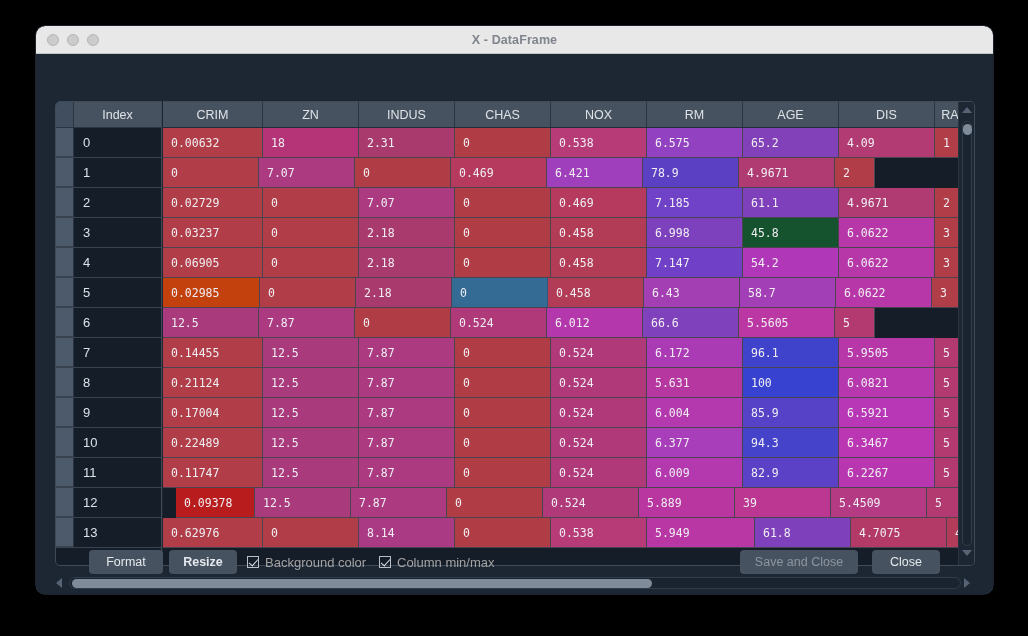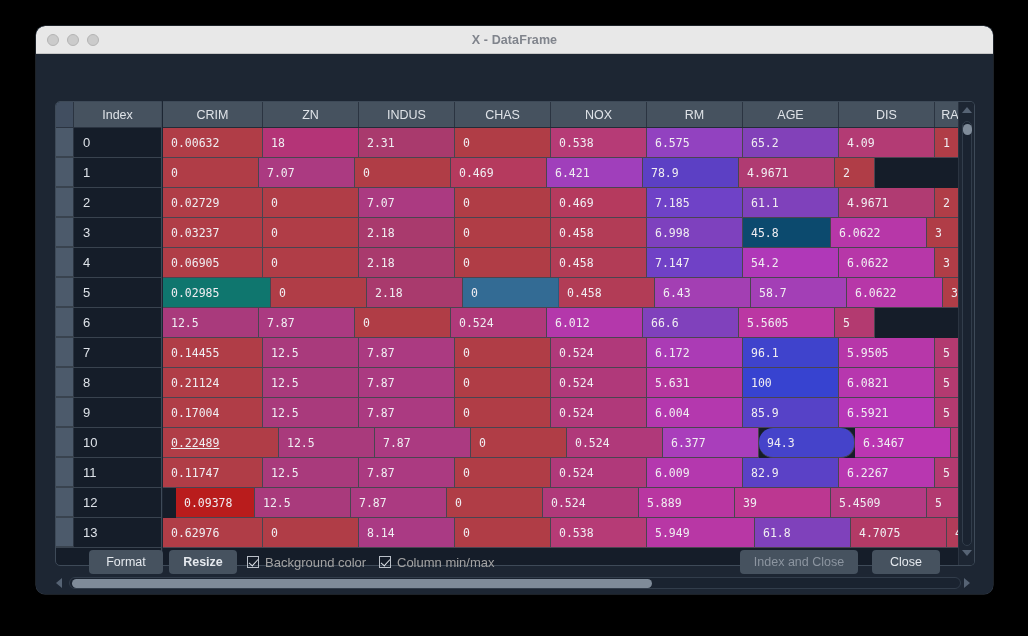--- a/index.html
+++ b/index.html
@@ -435,37 +435,37 @@
                 <div class="cell" style="width: 96px; background: rgb(176, 59, 114);">4.9671</div>
                 <div class="cell" style="width: 40px; background: rgb(176, 61, 71);">2</div>
               </div>
               <div class="data-row">
                 <div class="cell" style="width: 100px; background: rgb(176, 61, 71);">0.03237</div>
                 <div class="cell" style="width: 96px; background: rgb(176, 61, 71);">0</div>
                 <div class="cell" style="width: 96px; background: rgb(169, 58, 109);">2.18</div>
                 <div class="cell" style="width: 96px; background: rgb(176, 61, 70);">0</div>
                 <div class="cell" style="width: 96px; background: rgb(178, 60, 86);">0.458</div>
                 <div class="cell" style="width: 96px; background: rgb(126, 65, 190);">6.998</div>
-                <div class="cell" style="width: 88px; background: #0c4a6e;">45.8</div>
+                <div class="cell" style="width: 96px; background: #14532d;">45.8</div>
                 <div class="cell" style="width: 96px; background: rgb(183, 55, 168);">6.0622</div>
                 <div class="cell" style="width: 40px; background: rgb(176, 61, 71);">3</div>
               </div>
               <div class="data-row">
                 <div class="cell" style="width: 100px; background: rgb(176, 61, 71);">0.06905</div>
                 <div class="cell" style="width: 96px; background: rgb(176, 61, 71);">0</div>
                 <div class="cell" style="width: 96px; background: rgb(169, 58, 109);">2.18</div>
                 <div class="cell" style="width: 96px; background: rgb(176, 61, 70);">0</div>
                 <div class="cell" style="width: 96px; background: rgb(178, 60, 86);">0.458</div>
                 <div class="cell" style="width: 96px; background: rgb(112, 65, 198);">7.147</div>
                 <div class="cell" style="width: 96px; background: rgb(176, 56, 184);">54.2</div>
                 <div class="cell" style="width: 96px; background: rgb(183, 55, 168);">6.0622</div>
                 <div class="cell" style="width: 40px; background: rgb(176, 61, 71);">3</div>
               </div>
               <div class="data-row">
-                <div class="cell" style="width: 108px; background: #0f766e;">0.02985</div>
+                <div class="cell" style="width: 97px; background: #c2410c;">0.02985</div>
                 <div class="cell" style="width: 96px; background: rgb(176, 61, 71);">0</div>
                 <div class="cell" style="width: 96px; background: rgb(169, 58, 109);">2.18</div>
                 <div class="cell selected" style="width: 96px; background: rgb(51, 107, 148);">0</div>
                 <div class="cell" style="width: 96px; background: rgb(178, 60, 86);">0.458</div>
                 <div class="cell" style="width: 96px; background: rgb(163, 63, 179);">6.43</div>
                 <div class="cell" style="width: 96px; background: rgb(163, 63, 182);">58.7</div>
                 <div class="cell" style="width: 96px; background: rgb(183, 55, 168);">6.0622</div>
                 <div class="cell" style="width: 40px; background: rgb(176, 61, 71);">3</div>
               </div>
               <div class="data-row">
@@ -505,27 +505,27 @@
                 <div class="cell" style="width: 96px; background: rgb(169, 58, 124);">12.5</div>
                 <div class="cell" style="width: 96px; background: rgb(171, 58, 129);">7.87</div>
                 <div class="cell" style="width: 96px; background: rgb(176, 61, 70);">0</div>
                 <div class="cell" style="width: 96px; background: rgb(176, 57, 122);">0.524</div>
                 <div class="cell" style="width: 96px; background: rgb(180, 56, 174);">6.004</div>
                 <div class="cell" style="width: 96px; background: rgb(86, 66, 199);">85.9</div>
                 <div class="cell" style="width: 96px; background: rgb(183, 55, 183);">6.5921</div>
                 <div class="cell" style="width: 40px; background: rgb(179, 58, 112);">5</div>
               </div>
               <div class="data-row">
-                <div class="cell" style="width: 116px; background: rgb(176, 61, 71); text-decoration: underline;">0.22489</div>
+                <div class="cell" style="width: 100px; background: rgb(176, 61, 71);">0.22489</div>
                 <div class="cell" style="width: 96px; background: rgb(169, 58, 124);">12.5</div>
                 <div class="cell" style="width: 96px; background: rgb(171, 58, 129);">7.87</div>
                 <div class="cell" style="width: 96px; background: rgb(176, 61, 70);">0</div>
                 <div class="cell" style="width: 96px; background: rgb(176, 57, 122);">0.524</div>
                 <div class="cell" style="width: 96px; background: rgb(169, 62, 187);">6.377</div>
-                <div class="cell" style="width: 96px; background: rgb(69, 67, 202); border-radius: 14px;">94.3</div>
+                <div class="cell" style="width: 96px; background: rgb(69, 67, 202);">94.3</div>
                 <div class="cell" style="width: 96px; background: rgb(187, 54, 178);">6.3467</div>
                 <div class="cell" style="width: 40px; background: rgb(179, 58, 112);">5</div>
               </div>
               <div class="data-row">
                 <div class="cell" style="width: 100px; background: rgb(176, 61, 71);">0.11747</div>
                 <div class="cell" style="width: 96px; background: rgb(169, 58, 124);">12.5</div>
                 <div class="cell" style="width: 96px; background: rgb(171, 58, 129);">7.87</div>
                 <div class="cell" style="width: 96px; background: rgb(176, 61, 70);">0</div>
                 <div class="cell" style="width: 96px; background: rgb(176, 57, 122);">0.524</div>
                 <div class="cell" style="width: 96px; background: rgb(180, 56, 174);">6.009</div>
@@ -588,18 +588,18 @@
       <div class="chk-group" id="chk-bg">
         <span class="chk-box checked"></span>
         <span class="chk-label">Background color</span>
       </div>
 
       <div class="chk-group" id="chk-mm">
         <span class="chk-box checked"></span>
         <span class="chk-label">Column min/max</span>
       </div>
 
-      <div class="btn disabled" id="btn-save">Index and Close</div>
+      <div class="btn disabled" id="btn-save">Save and Close</div>
       <div class="btn" id="btn-close">Close</div>
     </div>
 
   </div>
 </div>
 
 </body></html>

